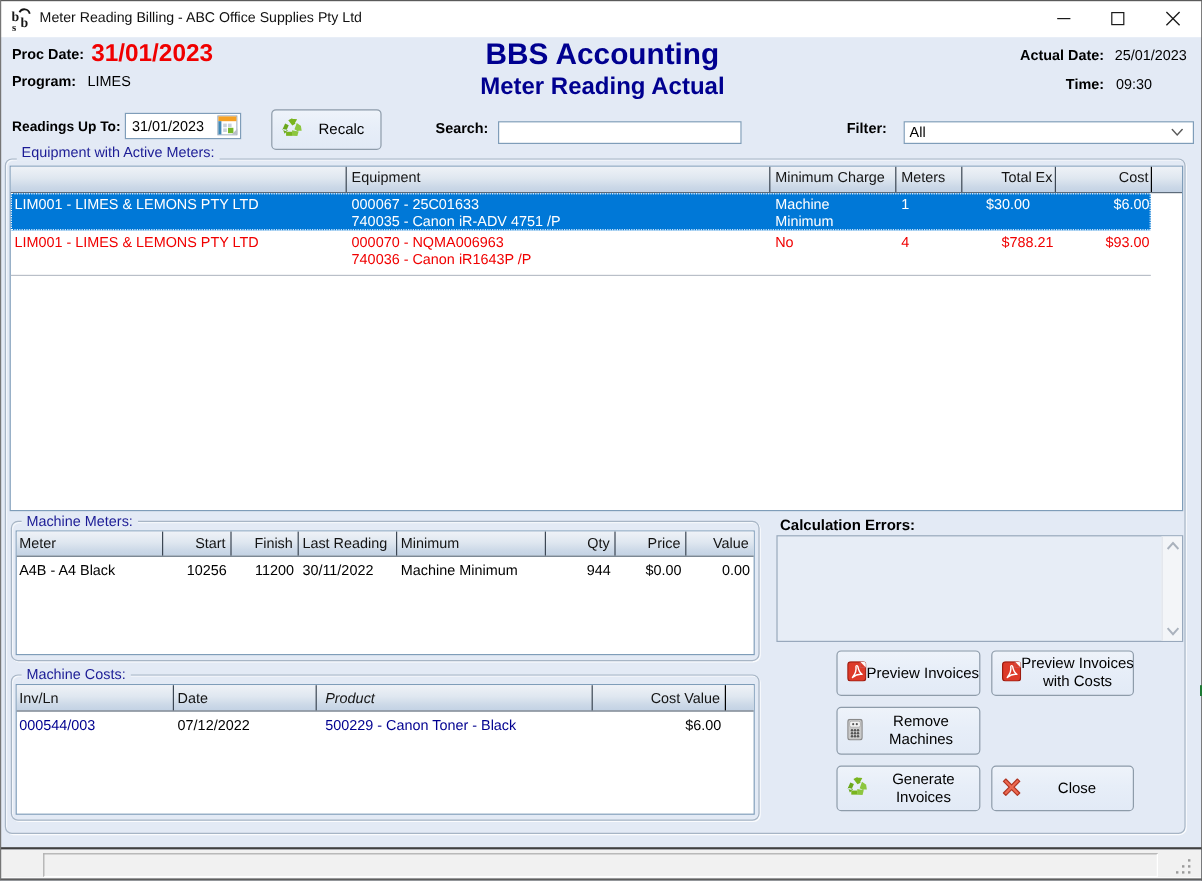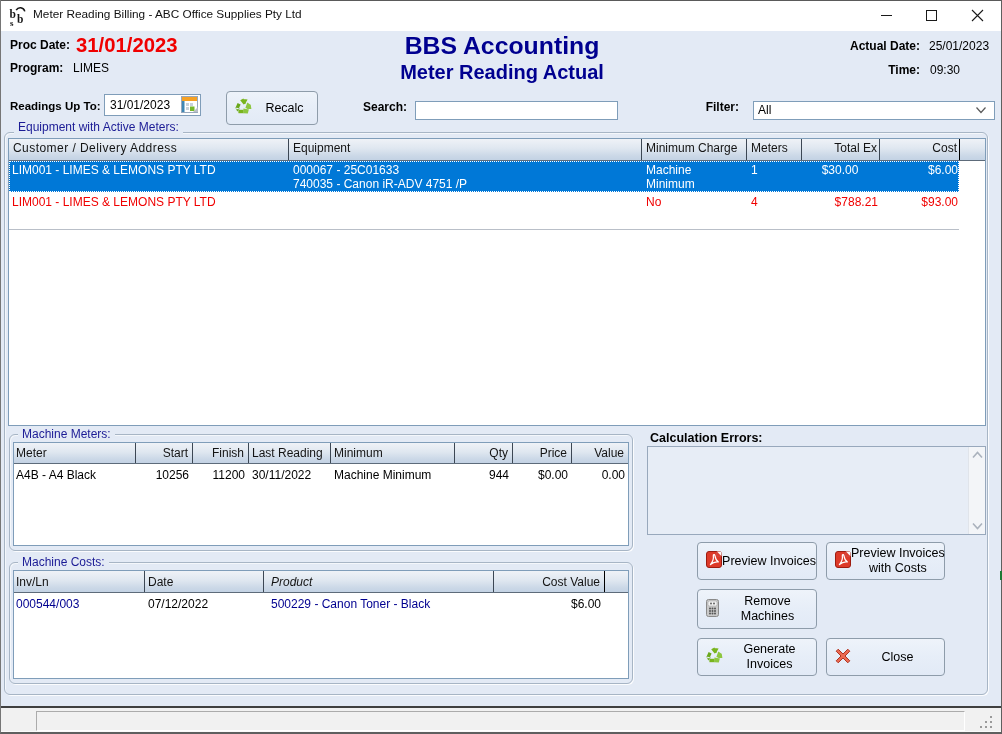--- a/index.html
+++ b/index.html
@@ -102,21 +102,20 @@
 <div class="abs" style="left:758px;top:103px;font-size:12px;">All</div>
 <svg class="abs" style="left:976px;top:107px;" width="10" height="7" viewBox="0 0 10 7">
     <path d="M0.5 0.5 L5 5.5 L9.5 0.5" fill="none" stroke="#5a5a5a" stroke-width="1.2"></path>
   </svg>
 
 <div class="abs grp" style="left:4px;top:132px;width:984px;height:563px;"></div>
 <div class="abs legend" style="left:14px;top:121px;">Equipment with Active Meters:</div>
 
 <div class="abs grid" style="left:8px;top:138px;width:978px;height:288px;">
   <div class="abs ghead" style="height:22px;">
-    <div class="cell l" style="left:0;width:279px;line-height:18px;letter-spacing:0.45px;">Customer / Delivery Address</div>
     <div class="cell l" style="left:280px;width:352px;line-height:18px;">Equipment</div>
     <div class="cell l" style="left:633px;width:104px;line-height:18px;">Minimum Charge</div>
     <div class="cell l" style="left:738px;width:54px;line-height:18px;">Meters</div>
     <div class="cell r" style="left:793px;width:77px;line-height:18px;padding-right:2px;">Total Ex</div>
     <div class="cell r" style="left:871px;width:79px;line-height:18px;padding-right:2px;">Cost</div>
     <div class="vdiv" style="left:279px;"></div>
     <div class="vdiv" style="left:632px;"></div>
     <div class="vdiv" style="left:737px;"></div>
     <div class="vdiv" style="left:792px;"></div>
     <div class="vdiv" style="left:870px;"></div>
@@ -127,20 +126,21 @@
     <div class="row" style="left:3px;top:2px;line-height:14px;">LIM001 - LIMES &amp; LEMONS PTY LTD</div>
     <div class="row" style="left:284px;top:2px;line-height:14px;">000067 - 25C01633<br>740035 - Canon iR-ADV 4751 /P</div>
     <div class="row" style="left:637px;top:2px;line-height:14px;">Machine<br>Minimum</div>
     <div class="row" style="left:742px;top:2px;line-height:14px;">1</div>
     <div class="row" style="left:793px;top:2px;width:76px;text-align:center;line-height:14px;">$30.00</div>
     <div class="row" style="left:871px;top:2px;width:78px;text-align:right;line-height:14px;">$6.00</div>
   </div>
 
   <div class="abs red" style="left:0;top:53px;width:950px;height:31px;">
     <div class="row" style="left:3px;top:3px;line-height:14px;">LIM001 - LIMES &amp; LEMONS PTY LTD</div>
+    <div class="row" style="left:284px;top:3px;line-height:14px;">000070 - NQMA006963<br>740036 - Canon iR1643P /P</div>
     <div class="row" style="left:637px;top:3px;line-height:14px;">No</div>
     <div class="row" style="left:742px;top:3px;line-height:14px;">4</div>
     <div class="row" style="left:793px;top:3px;width:76px;text-align:right;line-height:14px;">$788.21</div>
     <div class="row" style="left:871px;top:3px;width:78px;text-align:right;line-height:14px;">$93.00</div>
   </div>
   <div class="abs" style="left:0;top:90px;width:950px;height:1px;background:#b9bfc8;"></div>
 </div>
 
 <div class="abs grp" style="left:9px;top:434px;width:624px;height:117px;"></div>
 <div class="abs legend" style="left:18px;top:428px;">Machine Meters:</div>

